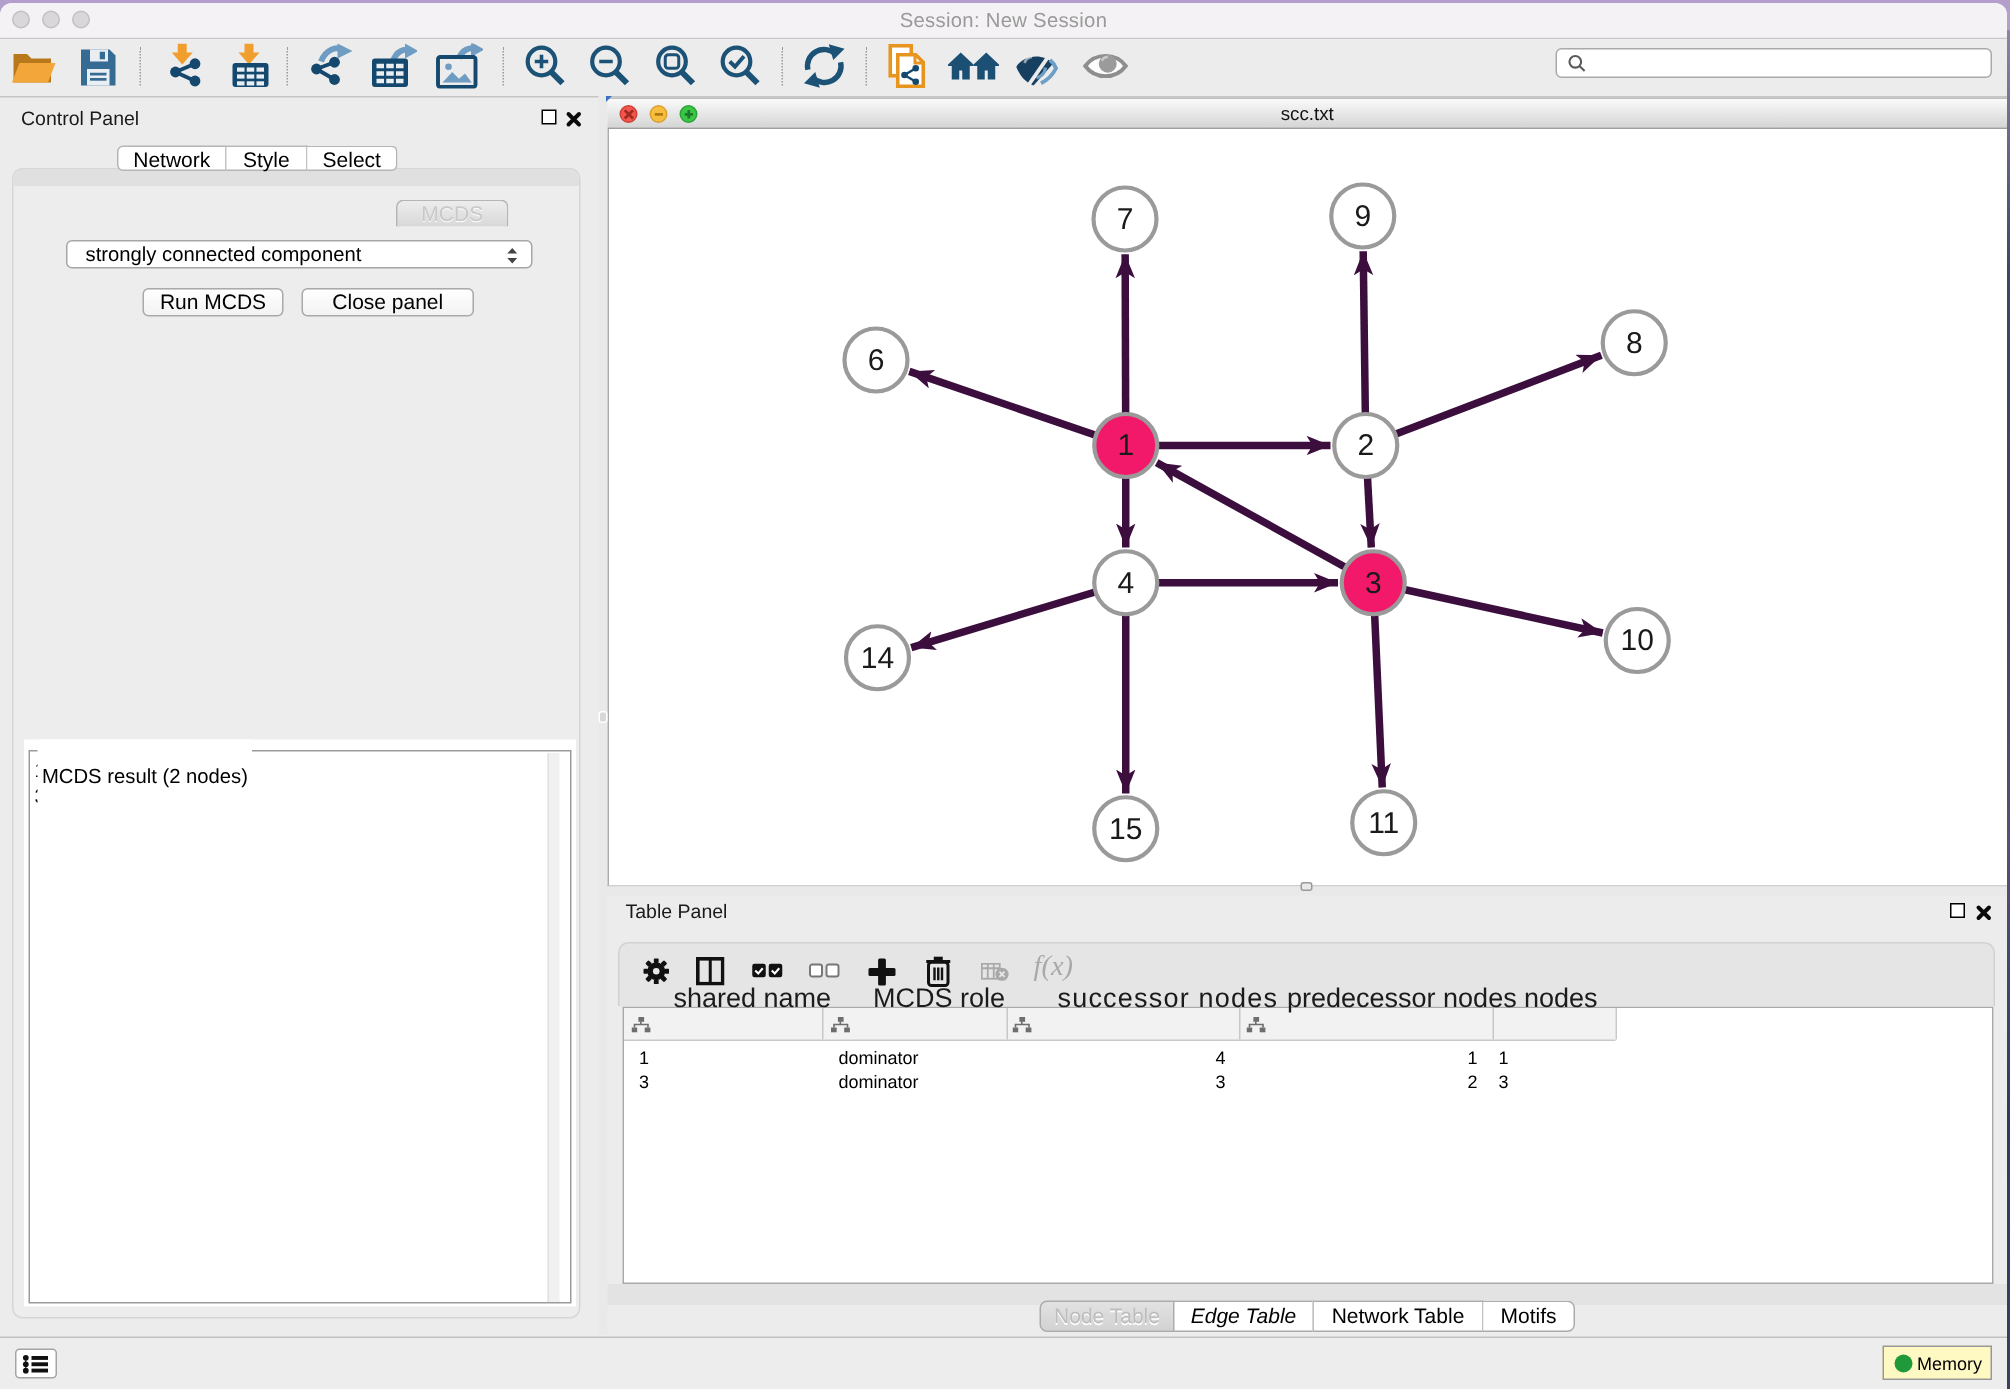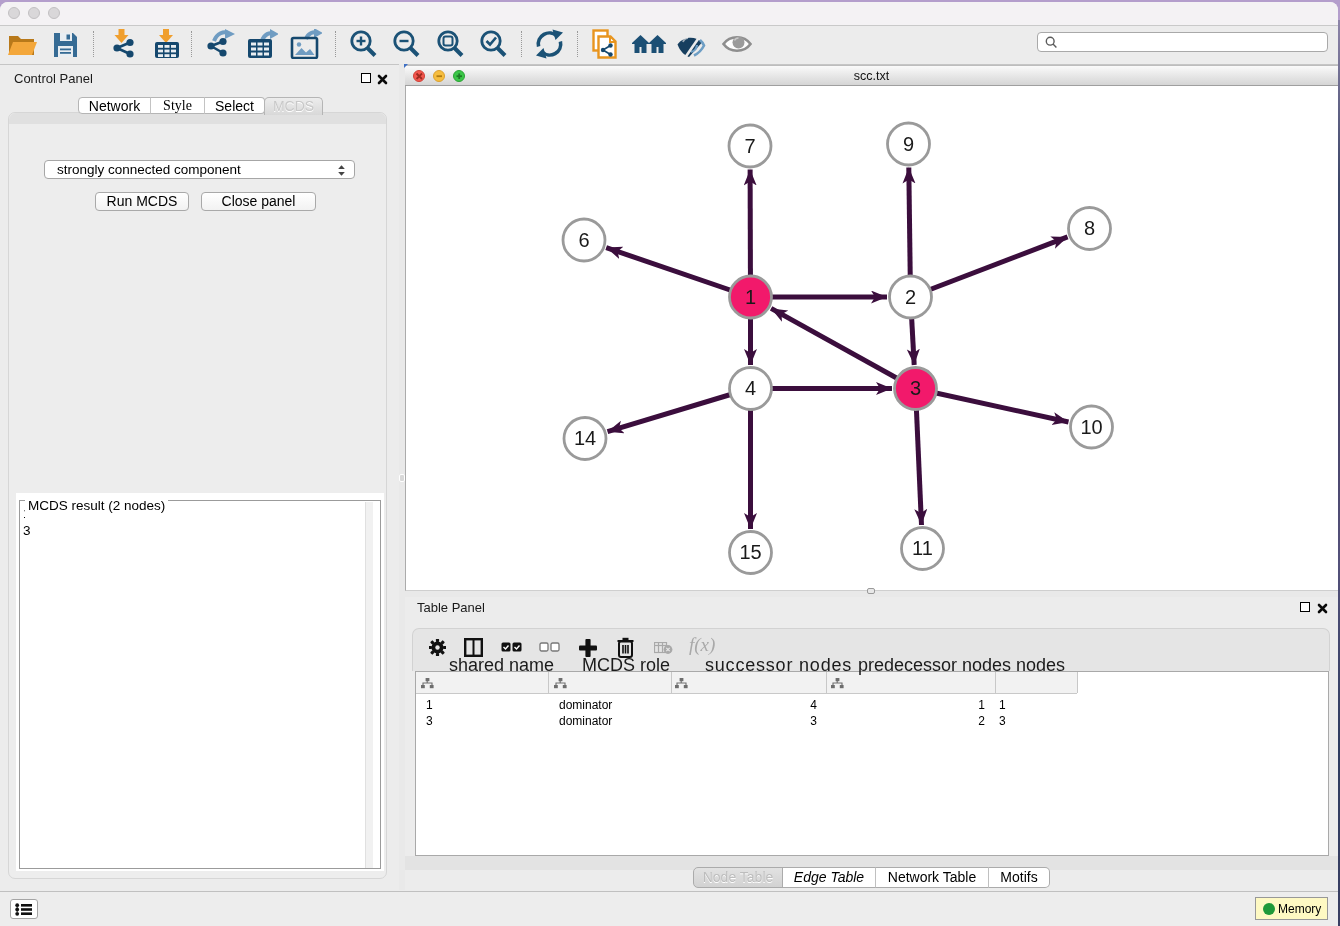--- a/index.html
+++ b/index.html
@@ -13,32 +13,32 @@
 .sep{top:31px;width:1px;height:26px;border-left:1px dotted #999;}
 .ticon{top:29px;}
 #searchbox{left:1037px;top:32px;width:291px;height:20px;background:#fff;border:1px solid #a9a9a9;border-radius:4px;box-sizing:border-box;}
 
 #cphead{left:14px;top:71px;font-size:13px;color:#1a1a1a;}
 .fsq{width:10px;height:10px;border:1.6px solid #000;box-sizing:border-box;background:#fff;}
 #cpane{left:8px;top:112px;width:379px;height:767px;background:#ededed;border:1px solid #d6d6d6;border-radius:7px;box-sizing:border-box;}
 #cpane .band{position:absolute;left:0;top:0;width:100%;height:11px;background:#e0e0e0;border-radius:7px 7px 0 0;}
 .tab{top:97px;height:17px;background:#fff;border:1px solid #b5b5b5;box-sizing:border-box;font-size:14px;color:#000;text-align:center;line-height:16px;z-index:5;}
 #tabN{left:78px;width:73px;border-radius:4px 0 0 4px;}
-#tabS{left:150px;width:55px;border-left:1px solid #c3c3c3;font-family:Liberation Serif, serif;}
+#tabS{left:150px;width:55px;border-left:1px solid #c3c3c3;}
 #tabE{left:204px;width:61px;border-left:1px solid #c3c3c3;border-radius:0 4px 4px 0;}
-#tabM{left:264px;width:59px;border-radius:5px 5px 0 0;background:linear-gradient(#ededed,#d8d8d8);color:#c8c8c8;text-shadow:0 1px 0 #fff;height:18px;border-bottom:none;}
+#tabM{left:264px;width:75px;border-radius:5px 5px 0 0;background:linear-gradient(#ededed,#d8d8d8);color:#c8c8c8;text-shadow:0 1px 0 #fff;height:18px;border-bottom:none;margin-top:36px;}
 #optlab{left:0px;top:136px;width:400px;text-align:center;font-size:14px;color:#1c1c1c;}
 #combo{left:44px;top:160px;width:311px;height:19px;background:#fff;border:1px solid #a6a6a6;border-radius:4px;box-sizing:border-box;}
 #combo span{position:absolute;left:12px;top:1px;font-size:13.5px;color:#000;}
 .btn{top:192px;height:19px;background:linear-gradient(#ffffff,#f2f2f2);border:1px solid #a9a9a9;border-radius:4px;box-sizing:border-box;font-size:14px;color:#000;text-align:center;line-height:17px;}
 #btnRun{left:95px;width:94px;}
 #btnClose{left:201px;width:115px;}
 #fswhite{left:16px;top:493px;width:368px;height:378px;background:#fff;}
 #fieldset{left:19px;top:500px;width:362px;height:369px;border:1px solid #9b9b9b;box-sizing:border-box;}
-#fslegend{left:25px;top:493px;font-size:13.5px;color:#000;background:#fff;padding:5px 3px;z-index:3;}
+#fslegend{left:25px;top:493px;font-size:13.5px;color:#000;background:#fff;padding:17px 3px;z-index:3;}
 #fstext{left:23px;top:505px;font-size:13.5px;color:#000;line-height:17px;}
 #fsscroll{left:365px;top:502px;width:7px;height:366px;background:#f1f1f1;border-left:1px solid #e0e0e0;}
 
 #vdiv{left:399px;top:64px;width:6px;height:826px;background:#e9e9e9;}
 #hdiv{left:405px;top:590px;width:933px;height:7px;background:#e9e9e9;}
 #ntitle{left:405px;top:65px;width:933px;height:21px;background:linear-gradient(#fafafa,#d5d5d5);border-bottom:1px solid #9f9f9f;border-top:1px solid #bdbdbd;box-sizing:border-box;}
 #ntext{left:405px;top:69px;width:933px;text-align:center;font-size:12.5px;color:#111;}
 .mac{top:70px;width:12px;height:12px;border-radius:50%;box-sizing:border-box;}
 #ncanvas{left:405px;top:86px;width:933px;height:505px;background:#fff;border-left:1px solid #ababab;box-sizing:border-box;border-bottom:1px solid #cfcfcf;}
 
@@ -64,20 +64,21 @@
 svg{display:block;}
 </style></head>
 <body>
 <div id="root">
   <div class="abs" id="rstrip"></div>
   <div class="abs" id="win"></div>
   <div class="abs" id="titlebar"></div>
   <div class="abs tl" style="left:8px;"></div>
   <div class="abs tl" style="left:28px;"></div>
   <div class="abs tl" style="left:48px;"></div>
+  <div class="abs" id="wtitle">Session: New Session</div>
   <div class="abs" id="toolbar"></div>
   <div class="abs sep" style="left:93px;"></div>
   <div class="abs sep" style="left:191px;"></div>
   <div class="abs sep" style="left:335px;"></div>
   <div class="abs sep" style="left:521px;"></div>
   <div class="abs sep" style="left:577px;"></div>
   <svg class="abs ticon" style="left:7px;" width="31" height="30" viewBox="0 0 31 30">
     <path d="M2 7 h9 l3 3 h13 v16 h-25 z" fill="#b8791a"></path>
     <path d="M6 13 h24 l-5 13 h-24 z" fill="#f3a73b"></path>
   </svg>

